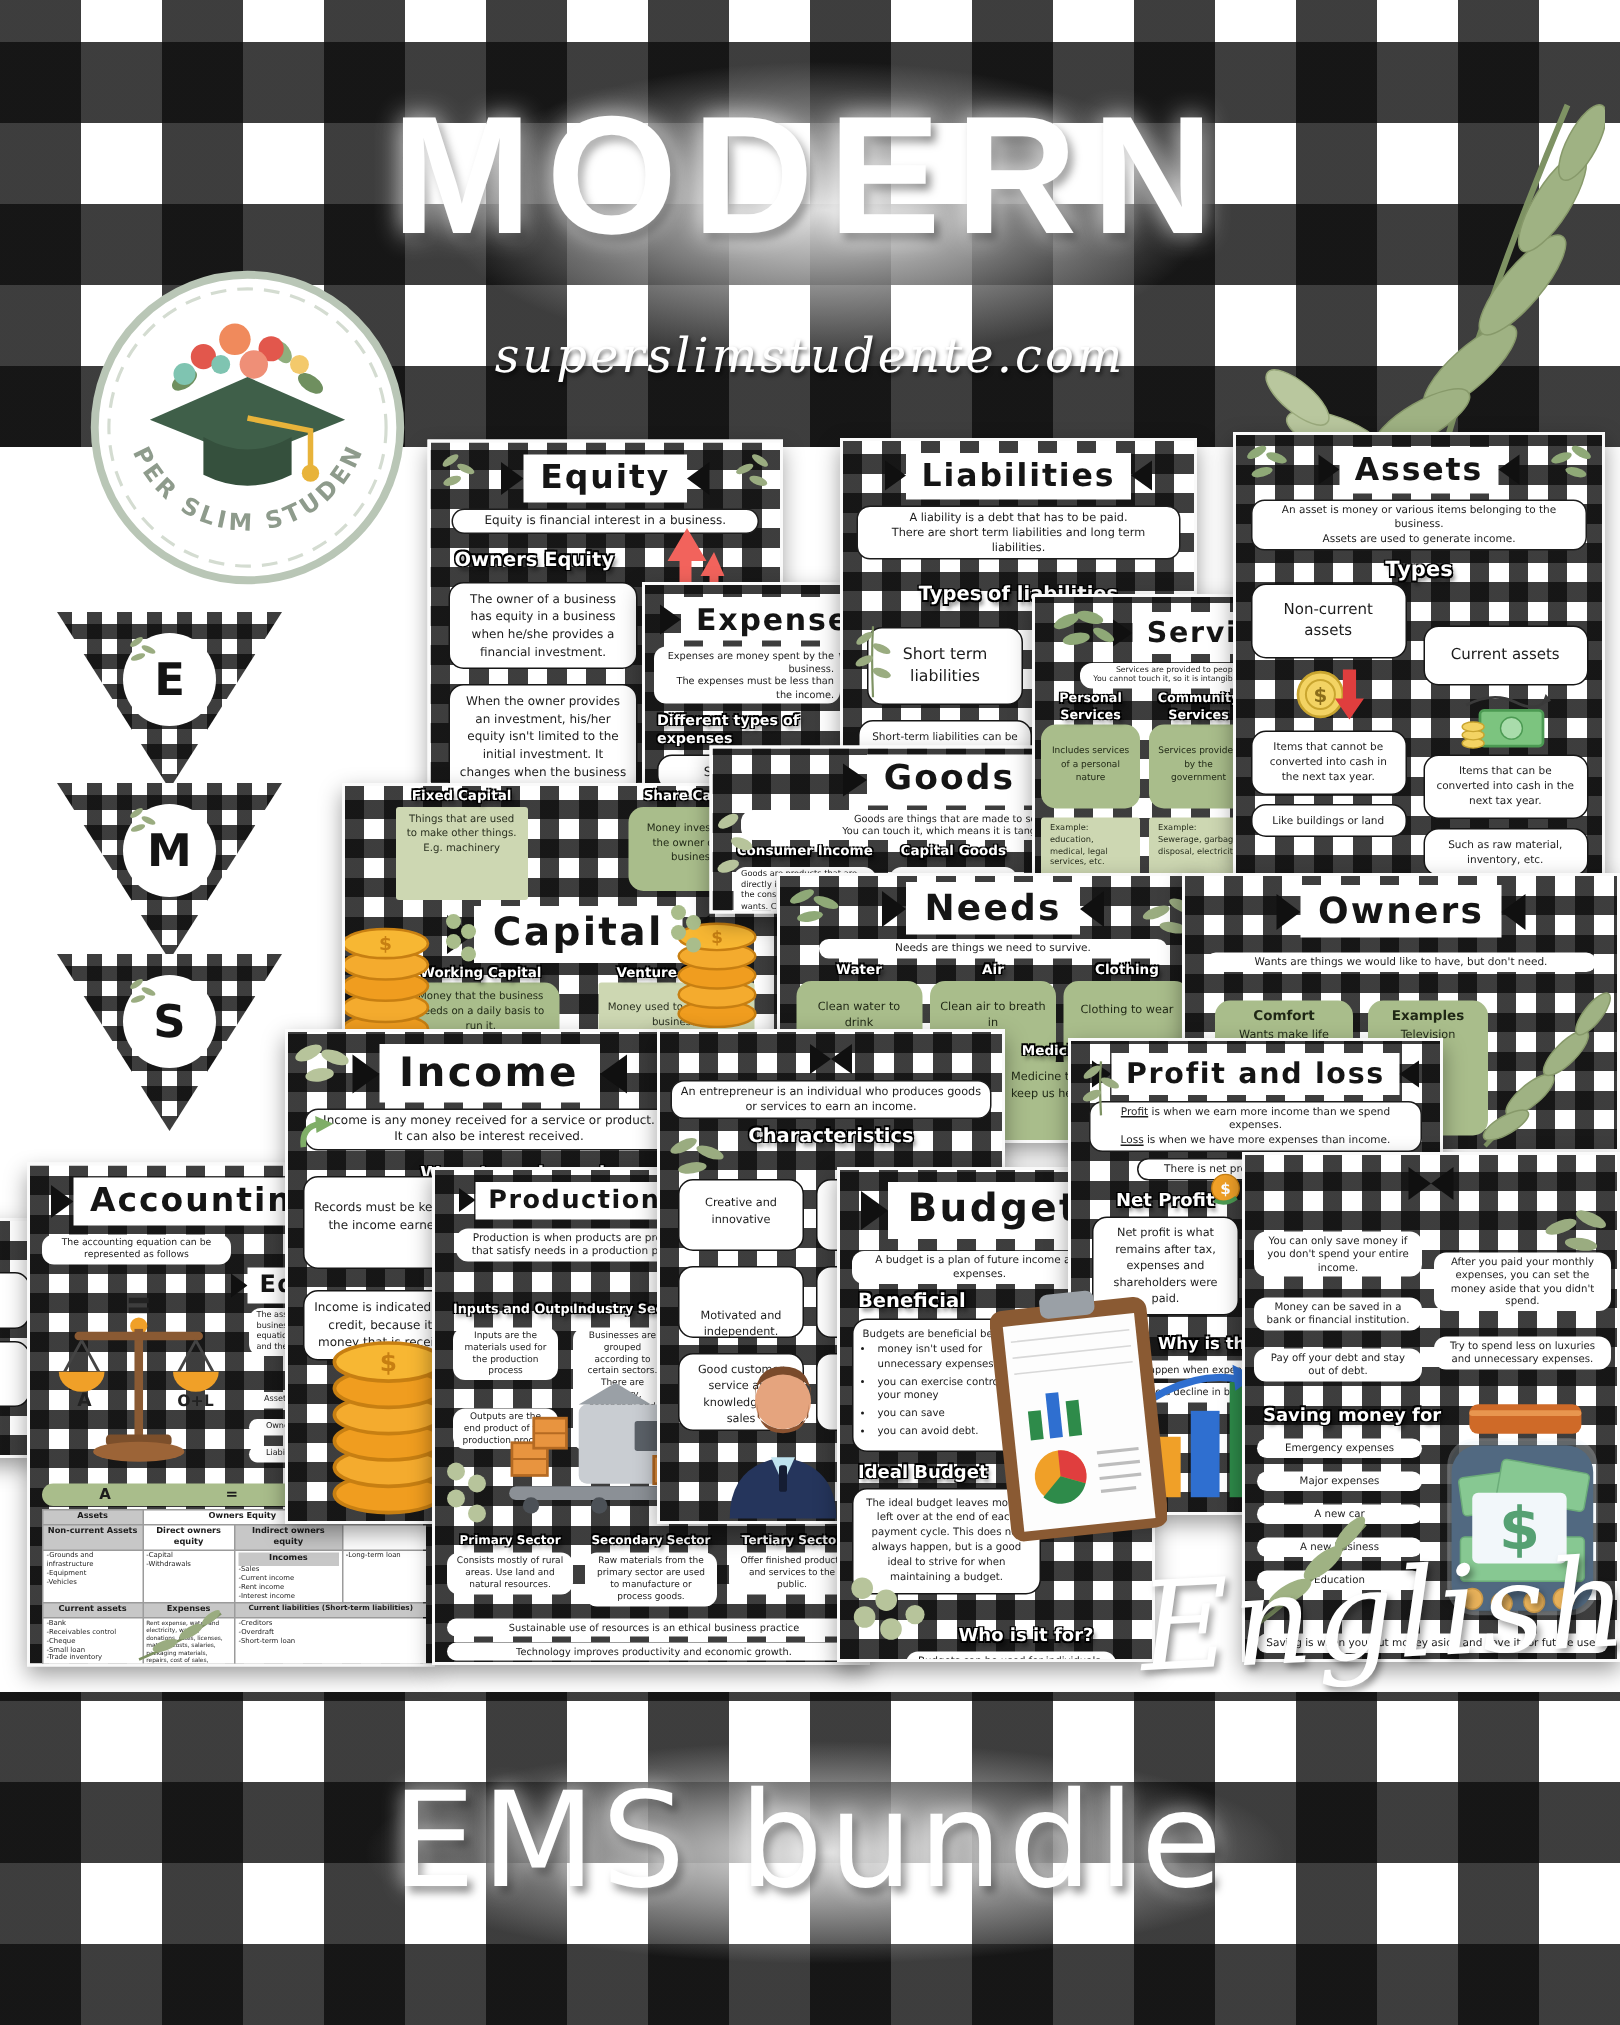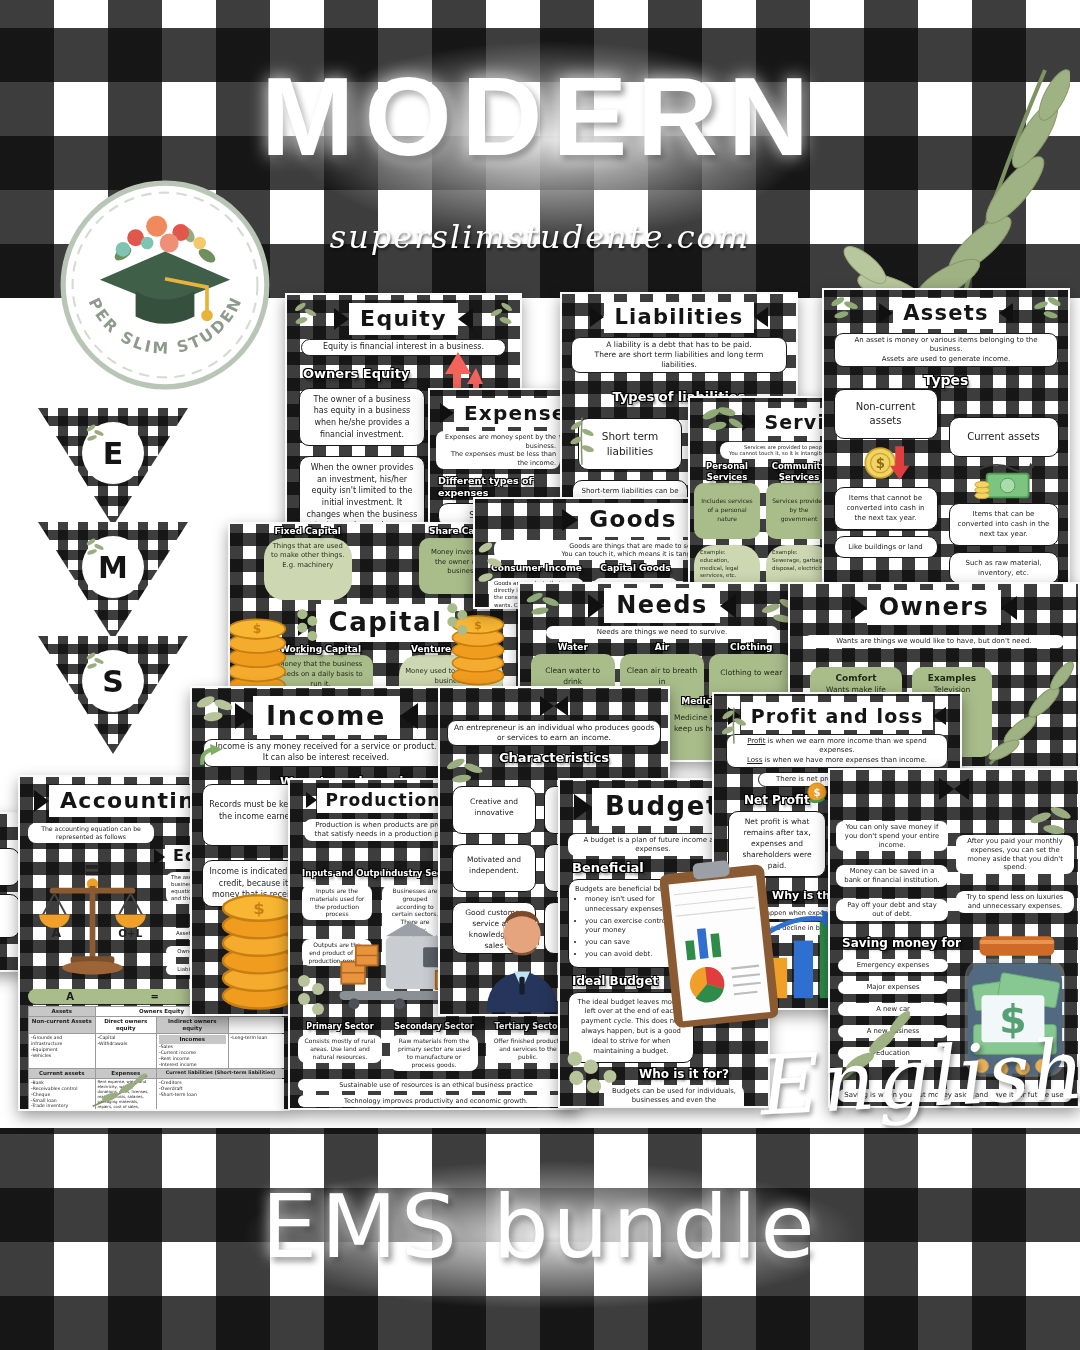--- a/index.html
+++ b/index.html
@@ -12,21 +12,21 @@
 .poster{position:absolute;border:2px solid #fafafa;box-shadow:0 6px 14px rgba(0,0,0,.38);overflow:hidden;font-size:7.5px;line-height:1.3}
 .banner{display:flex;align-items:center;justify-content:center;margin-top:8px;position:relative}
 .ta{width:0;height:0;border-style:solid;flex:none}
 .tl{border-width:.5em 0 .5em .7em;border-color:transparent transparent transparent #101010}
 .tr{border-width:.5em .7em .5em 0;border-color:transparent #101010 transparent transparent}
 .ribbon{background:#fff;padding:.08em .5em;font-weight:700;letter-spacing:.06em;white-space:nowrap;color:#151515}
 .pill{background:#fff;border:1px solid #1d1d1d;border-radius:9px;text-align:center;margin:4px auto;padding:2px 6px;line-height:1.35}
 .npill{background:#fff;border-radius:8px;text-align:center;margin:3px auto;padding:2px 5px;line-height:1.3}
 .card{background:#fff;border:1.4px solid #161616;border-radius:10px;text-align:center;padding:5px 6px;line-height:1.45}
 .gcard{background:#a9bd8b;border-radius:10px;text-align:center;padding:5px 6px;line-height:1.45;color:#1f2715}
-.lgcard{background:#cdd7b2;border-radius:20px;text-align:center;padding:4px 6px;line-height:1.4;color:#2a3020}
+.lgcard{background:#cdd7b2;border-radius:2px;text-align:center;padding:4px 6px;line-height:1.4;color:#2a3020}
 .hd{color:#fff;font-weight:700;text-align:center;text-shadow:-1px -1px 0 #000,1px -1px 0 #000,-1px 1px 0 #000,1px 1px 0 #000,2px 3px 3px rgba(0,0,0,.55)}
 .abs{position:absolute}
 .glow{position:absolute;background:radial-gradient(ellipse at center,rgba(255,255,255,.85) 0%,rgba(255,255,255,0) 70%)}
 .bigtxt{position:absolute;color:#fff;text-align:center;width:100%;font-weight:700}
 .acc-grid{display:grid;grid-template-columns:26% 24% 28% 22%;gap:1px;background:#9b9b9b;border:1px solid #9b9b9b}
 .gh{background:#c7c7c7;font-weight:700;text-align:center;font-size:5.5px;padding:1px}
 .gw{background:#fff;font-weight:700;text-align:center;font-size:5.5px;padding:1px}
 .gc{background:#fff;font-size:4.6px;text-align:left;padding:1px 2px;white-space:pre-line;line-height:1.25}
 .acc-eq{display:flex;background:#a9bd8b;border-radius:8px;height:15px;align-items:center;justify-content:space-around;font-weight:700;font-size:10px;margin-bottom:2px}
 .pennant{position:absolute;width:150px;height:118px;--sq:10px;clip-path:polygon(0 0,100% 0,50% 100%);filter:drop-shadow(2px 3px 3px rgba(0,0,0,.35))}
@@ -654,21 +654,21 @@
   </section>
 
   <section class="poster plaid" style="left:438px;top:686px;width:232px;height:330px;z-index:13">
     <div class="banner" style="font-size:21px">
         <i class="ta tl"></i>
         <i class="ta tr"></i>
       </div>
     <div class="pill" style="width:94%;font-size:7.5px">An entrepreneur is an individual who produces goods or services to earn an income.</div>
     <div class="hd" style="font-size:13px;margin-top:4px">Characteristics</div>
     <div class="card" style="position:absolute;left:12px;top:98px;width:84px;font-size:7.5px;height:48px;padding-top:10px">Creative and innovative</div>
-    <div class="card" style="position:absolute;left:12px;top:156px;width:84px;font-size:7.5px;height:48px;padding-top:10px">Motivated and independent.</div>
+    <div class="card" style="position:absolute;left:12px;top:156px;width:84px;font-size:7.5px;height:48px;padding-top:27px">Motivated and independent.</div>
     <div class="card" style="position:absolute;left:12px;top:214px;width:84px;font-size:7.5px;height:52px">Good customer service and knowledge of sales</div>
     <div class="card" style="position:absolute;left:104px;top:98px;width:84px;font-size:7.5px;height:48px;padding-top:10px">Can work independently</div>
     <div class="card" style="position:absolute;left:104px;top:156px;width:84px;font-size:7.5px;height:48px;padding-top:10px">Ready for challenges</div>
     <div class="card" style="position:absolute;left:104px;top:214px;width:84px;font-size:7.5px;height:52px;padding-top:16px">Takes risks</div>
     <svg class="abs" style="left:42px;top:212px" width="80" height="118" viewBox="0 0 90 120">
         <circle cx="45" cy="32" r="21" fill="#e5a47e"></circle>
         <path d="M24 30 Q24 6 45 6 Q66 6 66 30 L66 22 Q45 2 24 22 Z" fill="#7a4a2b"></path>
         <path d="M26 34 Q26 56 45 56 Q64 56 64 34 L64 44 Q45 62 26 44 Z" fill="#8a5230"></path>
         <path d="M5 120 Q5 80 45 74 Q85 80 85 120 Z" fill="#25355c"></path>
         <polygon points="36,74 54,74 45,94" fill="#bfe3ef"></polygon>
@@ -694,21 +694,21 @@
       <div>Budgets are beneficial because:</div>
       <ul class="bl">
         <li>money isn't used for unnecessary expenses</li>
         <li>you can exercise control over your money</li>
         <li>you can save</li>
         <li>you can avoid debt.</li>
       </ul>
     </div>
     <div class="hd" style="font-size:12px;text-align:left;margin:6px 0 2px 12px">Ideal Budget</div>
     <div class="card" style="width:126px;margin-left:8px;font-size:6.8px">The ideal budget leaves money left over at the end of each payment cycle. This does not always happen, but is a good ideal to strive for when maintaining a budget.</div>
-    <div class="hd" style="font-size:12px;margin-top:4px;margin-left:40px">Who is it for?</div>
+    <div class="hd" style="font-size:12px;margin-top:20px;margin-left:40px">Who is it for?</div>
     <div class="npill" style="width:140px;margin-left:44px;font-size:6.8px">Budgets can be used for individuals, businesses and even the government.</div>
     <svg class="abs" style="left:2px;top:264px" width="64" height="60" viewBox="0 0 80 70">
         <g fill="#b7c49b">
           <circle cx="16" cy="16" r="9"></circle>
           <circle cx="36" cy="26" r="9"></circle>
           <circle cx="18" cy="40" r="9"></circle>
           <circle cx="40" cy="50" r="9"></circle>
           <circle cx="60" cy="38" r="8"></circle>
         </g>
       </svg>

